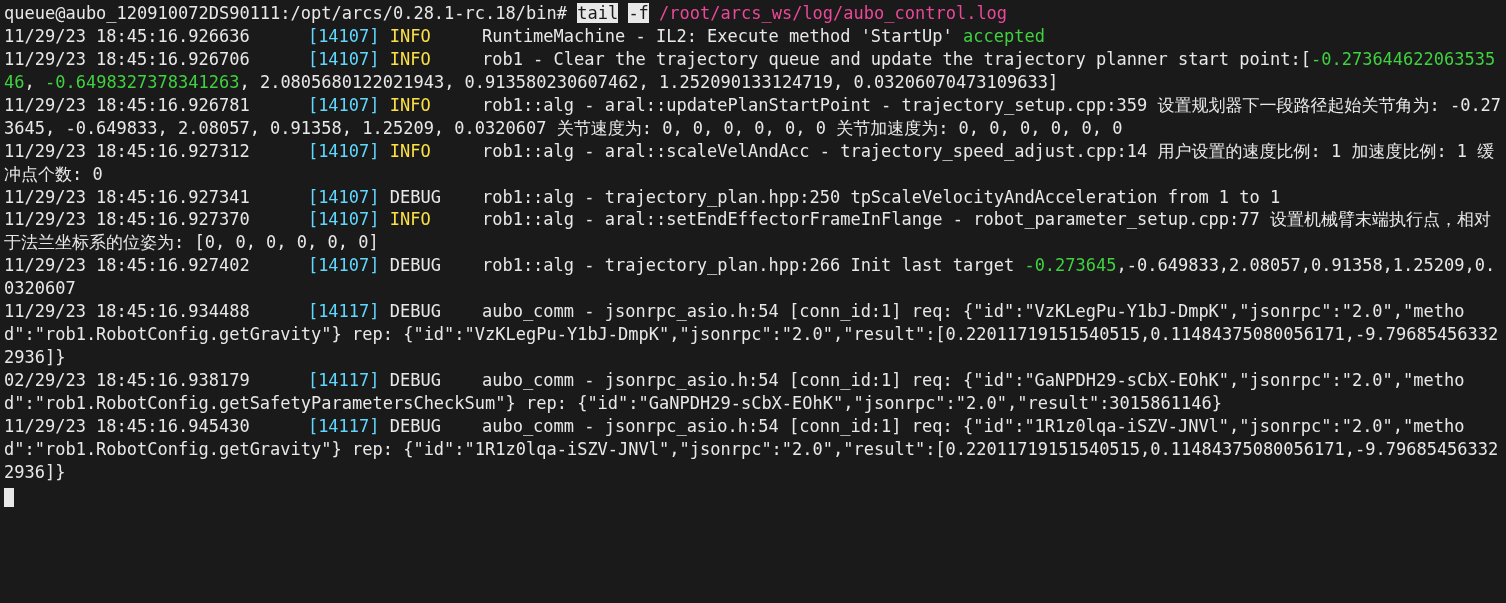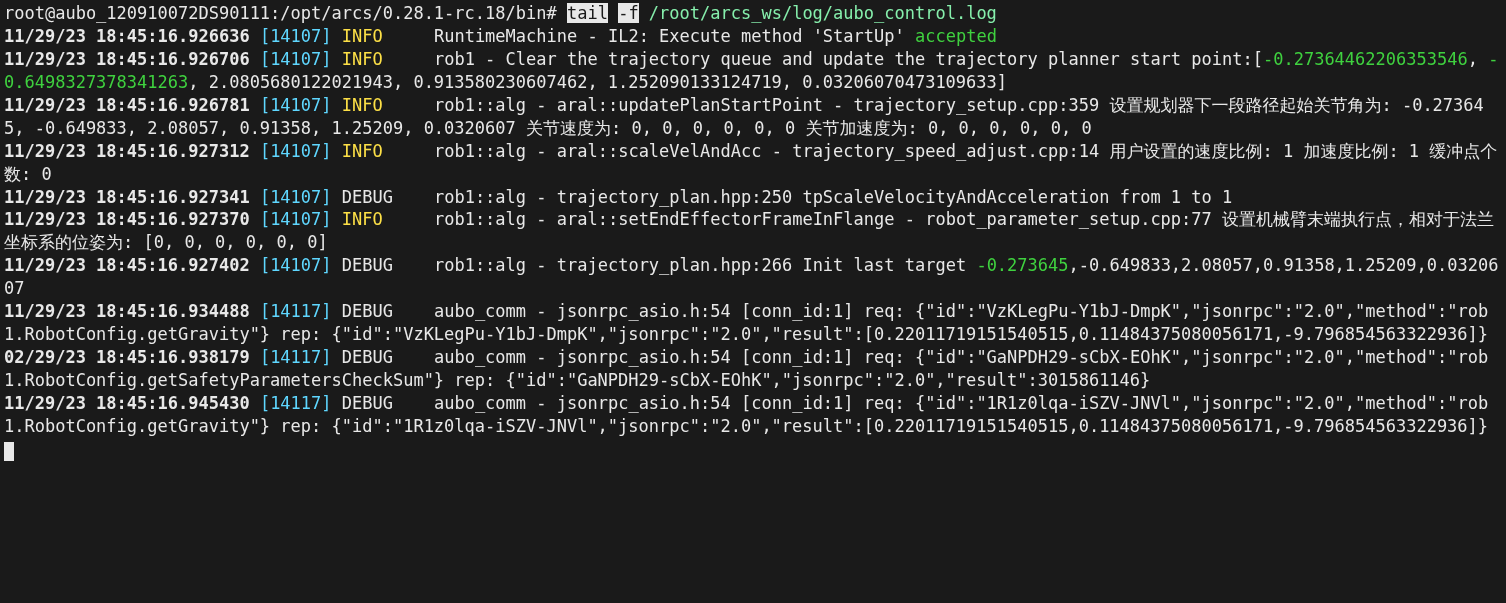--- a/index.html
+++ b/index.html
@@ -13,40 +13,40 @@
     width: 1506px;
     height: 603px;
     overflow: hidden;
   }
   .terminal {
     padding: 2px 4px;
     white-space: pre-wrap;
     word-break: break-all;
   }
   .prompt-user { color: #e8e8e8; }
-  .cmd-plain  { color: #86efac; margin-top: 24px; }
+  .cmd-plain  { color: #ec4899; margin-top: 24px; }
   .cmd-hl     { background: #e8e8e8; color: #1a1a1a; margin-top: 48px; }
-  .ts   { color: #e8e8e8; font-weight: bold; }
-  .pid  { color: #5fd7ff; }
+  .ts   { color: #e8e8e8; }
+  .pid  { color: #5fd7ff; margin-left: 48px; }
   .lvl-info  { color: #fde047; }
   .lvl-debug { color: #e8e8e8; margin-top: 36px; }
   .green { color: #3fd13f; text-align: right; }
   .white { color: #e8e8e8; }
   .cursor {
     display: inline-block;
     width: 10px;
     height: 19px;
     background: #e8e8e8;
     vertical-align: bottom;
   }
 </style>
 </head>
 <body>
 
-<div class="terminal"><span class="prompt-user">root@aubo_120910072DS90111:/opt/arcs/0.28.1-rc.18/bin#</span><span> </span><span class="cmd-hl">tail</span><span> </span><span class="cmd-hl">-f</span><span class="cmd-plain"> /root/arcs_ws/log/aubo_control.log</span>
+<div class="terminal"><span class="prompt-user">queue@aubo_120910072DS90111:/opt/arcs/0.28.1-rc.18/bin#</span><span> </span><span class="cmd-hl">tail</span><span> </span><span class="cmd-hl">-f</span><span class="cmd-plain"> /root/arcs_ws/log/aubo_control.log</span>
 <span id="log-lines"><span class="ts">11/29/23 18:45:16.926636</span> <span class="pid">[14107]</span> <span class="lvl-info">INFO</span><span class="white">     </span><span class="white">RuntimeMachine - IL2: Execute method 'StartUp' </span><span class="green">accepted</span><span class="white"></span>
 <span class="ts">11/29/23 18:45:16.926706</span> <span class="pid">[14107]</span> <span class="lvl-info">INFO</span><span class="white">     </span><span class="white">rob1 - Clear the trajectory queue and update the trajectory planner start point:[</span><span class="green">-0.27364462206353546</span><span class="white">, </span><span class="green">-0.6498327378341263</span><span class="white">, 2.0805680122021943, 0.913580230607462, 1.252090133124719, 0.03206070473109633]</span>
 <span class="ts">11/29/23 18:45:16.926781</span> <span class="pid">[14107]</span> <span class="lvl-info">INFO</span><span class="white">     </span><span class="white">rob1::alg - aral::updatePlanStartPoint - trajectory_setup.cpp:359 设置规划器下一段路径起始关节角为: -0.273645, -0.649833, 2.08057, 0.91358, 1.25209, 0.0320607 关节速度为: 0, 0, 0, 0, 0, 0 关节加速度为: 0, 0, 0, 0, 0, 0</span>
 <span class="ts">11/29/23 18:45:16.927312</span> <span class="pid">[14107]</span> <span class="lvl-info">INFO</span><span class="white">     </span><span class="white">rob1::alg - aral::scaleVelAndAcc - trajectory_speed_adjust.cpp:14 用户设置的速度比例: 1 加速度比例: 1 缓冲点个数: 0</span>
 <span class="ts">11/29/23 18:45:16.927341</span> <span class="pid">[14107]</span> <span class="lvl-debug">DEBUG</span><span class="white">    </span><span class="white">rob1::alg - trajectory_plan.hpp:250 tpScaleVelocityAndAcceleration from 1 to 1</span>
 <span class="ts">11/29/23 18:45:16.927370</span> <span class="pid">[14107]</span> <span class="lvl-info">INFO</span><span class="white">     </span><span class="white">rob1::alg - aral::setEndEffectorFrameInFlange - robot_parameter_setup.cpp:77 设置机械臂末端执行点，相对于法兰坐标系的位姿为: [0, 0, 0, 0, 0, 0]</span>
 <span class="ts">11/29/23 18:45:16.927402</span> <span class="pid">[14107]</span> <span class="lvl-debug">DEBUG</span><span class="white">    </span><span class="white">rob1::alg - trajectory_plan.hpp:266 Init last target </span><span class="green">-0.273645</span><span class="white">,-0.649833,2.08057,0.91358,1.25209,0.0320607</span>
 <span class="ts">11/29/23 18:45:16.934488</span> <span class="pid">[14117]</span> <span class="lvl-debug">DEBUG</span><span class="white">    </span><span class="white">aubo_comm - jsonrpc_asio.h:54 [conn_id:1] req: {"id":"VzKLegPu-Y1bJ-DmpK","jsonrpc":"2.0","method":"rob1.RobotConfig.getGravity"} rep: {"id":"VzKLegPu-Y1bJ-DmpK","jsonrpc":"2.0","result":[0.22011719151540515,0.11484375080056171,-9.796854563322936]}</span>
 <span class="ts">02/29/23 18:45:16.938179</span> <span class="pid">[14117]</span> <span class="lvl-debug">DEBUG</span><span class="white">    </span><span class="white">aubo_comm - jsonrpc_asio.h:54 [conn_id:1] req: {"id":"GaNPDH29-sCbX-EOhK","jsonrpc":"2.0","method":"rob1.RobotConfig.getSafetyParametersCheckSum"} rep: {"id":"GaNPDH29-sCbX-EOhK","jsonrpc":"2.0","result":3015861146}</span>
 <span class="ts">11/29/23 18:45:16.945430</span> <span class="pid">[14117]</span> <span class="lvl-debug">DEBUG</span><span class="white">    </span><span class="white">aubo_comm - jsonrpc_asio.h:54 [conn_id:1] req: {"id":"1R1z0lqa-iSZV-JNVl","jsonrpc":"2.0","method":"rob1.RobotConfig.getGravity"} rep: {"id":"1R1z0lqa-iSZV-JNVl","jsonrpc":"2.0","result":[0.22011719151540515,0.11484375080056171,-9.796854563322936]}</span>

